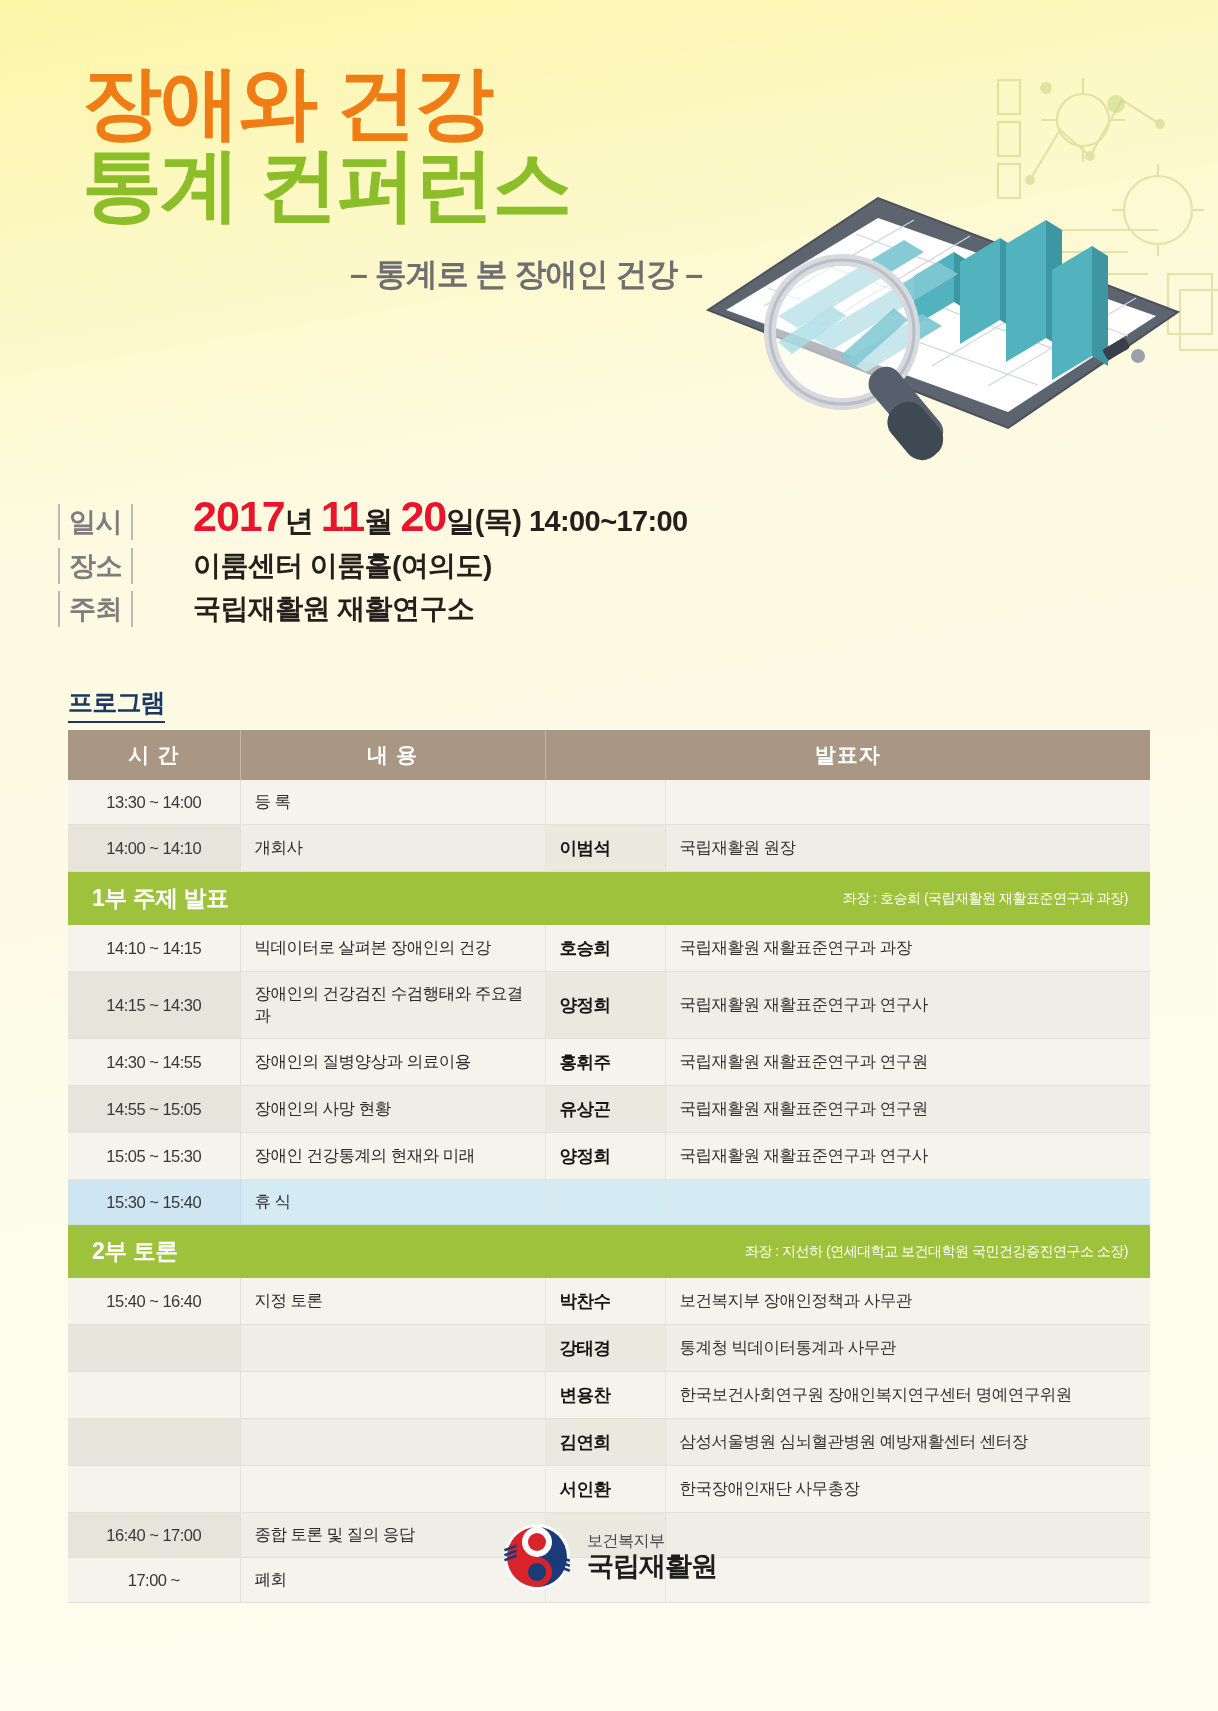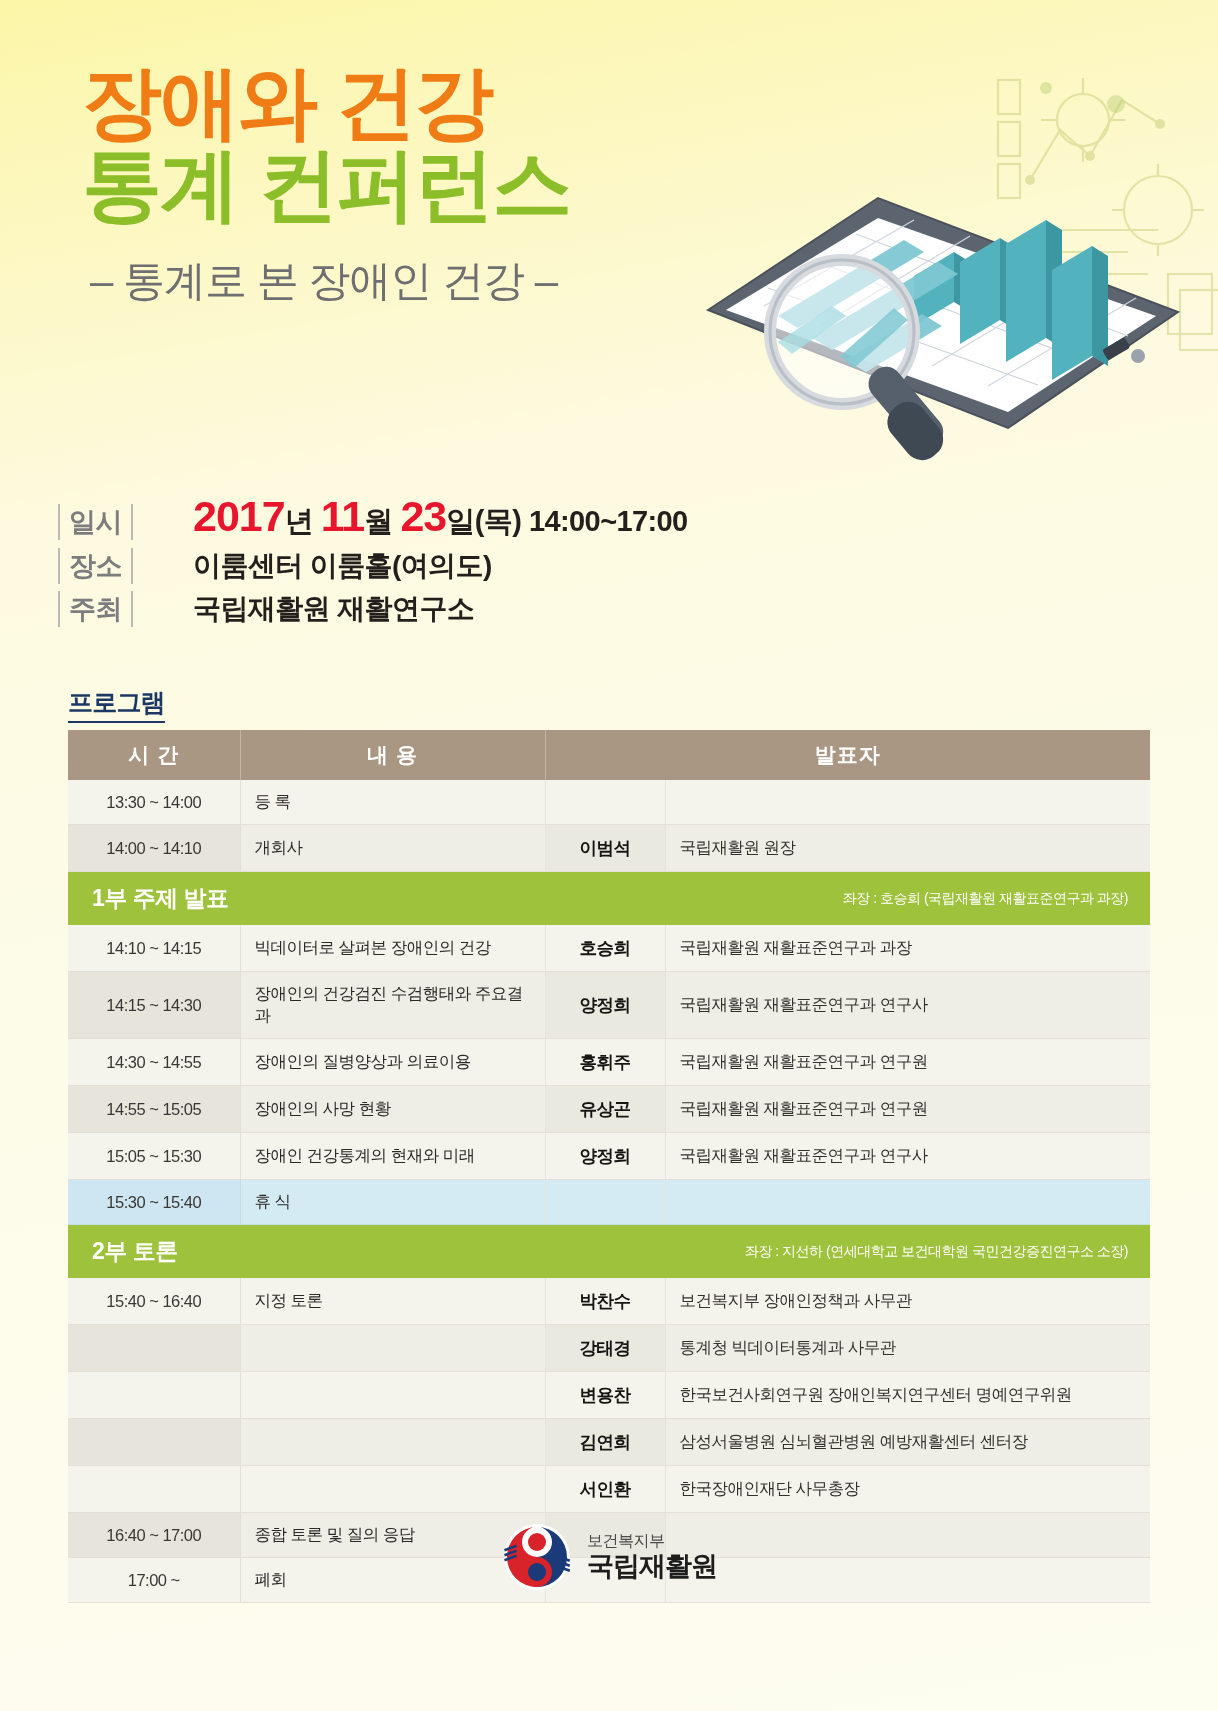--- a/index.html
+++ b/index.html
@@ -42,25 +42,26 @@
     font-size: 80px;
     line-height: 1.03;
     letter-spacing: -2px;
     margin: 0;
     white-space: nowrap;
   }
   .title-line.l1 { color: #f07c16; }
   .title-line.l2 { color: #8cbe2a; }
   .subtitle {
     margin: 26px 0 0 8px;
-    font-size: 42px;
-    font-weight: normal;
+    font-size: 32px;
+    font-weight: bold;
     color: #6f6f72;
     letter-spacing: -1px;
     white-space: nowrap;
+    text-align: right;
   }
 
   
   .info-block {
     position: absolute;
     left: 58px;
     top: 492px;
     width: 760px;
   }
   .info-row {
@@ -155,21 +156,21 @@
     border-right: 1px solid #e2e0d7;
     font-size: 16.5px;
     color: #3a3835;
   }
   td.content {
     background: #f4f3ec;
     border-right: 1px solid #e6e4dc;
     color: #2c2a28;
   }
   td.name {
-    text-align: center;
+    text-align: left;
     font-weight: bold;
     font-size: 17.5px;
     color: #171512;
     background: #efeee6;
     border-right: 1px solid #e6e4dc;
   }
   td.affil {
     background: #f4f3ec;
     color: #33312e;
   }
@@ -308,21 +309,21 @@
   <div class="title-block">
     <h1 class="title-line l1">장애와 건강</h1>
     <h1 class="title-line l2">통계 컨퍼런스</h1>
     <div class="subtitle">– 통계로 본 장애인 건강 –</div>
   </div>
 
   <div class="info-block">
 
     <div class="info-row date">
       <span class="info-label">일시</span>
-      <span class="info-value"><span class="big-red">2017</span><span class="unit">년</span>&nbsp;<span class="big-red">11</span><span class="unit">월</span>&nbsp;<span class="big-red">23</span><span class="unit">일(목)</span>&nbsp;<span class="unit">14:00~17:00</span></span>
+      <span class="info-value"><span class="big-red">2017</span><span class="unit">년</span>&nbsp;<span class="big-red">11</span><span class="unit">월</span>&nbsp;<span class="big-red">20</span><span class="unit">일(목)</span>&nbsp;<span class="unit">14:00~17:00</span></span>
     </div>
 
     <div class="info-row">
       <span class="info-label">장소</span>
       <span class="info-value">이룸센터 이룸홀(여의도)</span>
     </div>
 
     <div class="info-row">
       <span class="info-label">주최</span>
       <span class="info-value">국립재활원 재활연구소</span>

